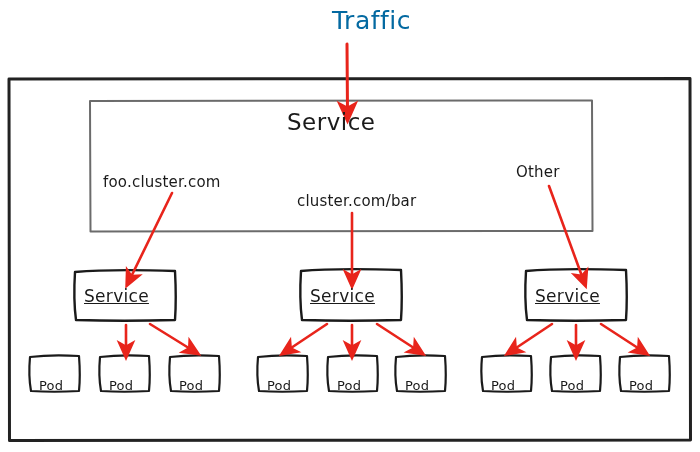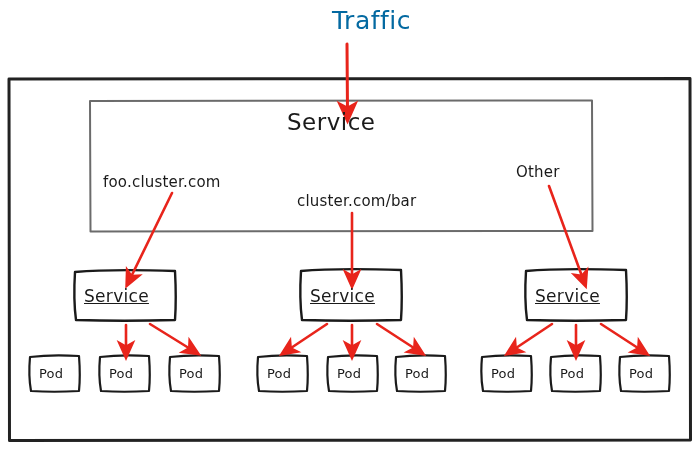--- a/index.html
+++ b/index.html
@@ -15,21 +15,21 @@
     position:absolute;
     white-space:nowrap;
     font-family:"DejaVu Sans",sans-serif;
     color:#1a1a1a;
     line-height:1;
   }
   .traffic{color:#0369a1;font-size:25px;letter-spacing:.5px;margin-left:40px;}
   .ingress{font-size:23px;letter-spacing:.5px;}
   .host{font-size:15px;letter-spacing:.2px;}
   .svc{font-size:17px;letter-spacing:.3px;text-decoration:underline;}
-  .pod{font-size:13px;letter-spacing:.2px;}
+  .pod{font-size:13px;letter-spacing:.2px;margin-top:12px;}
   .cluster{color:#8c8c8c;font-size:16px;letter-spacing:1px;}
 </style>
 </head>
 <body>
 
 <div id="stage">
 
   <svg id="sketch" viewBox="0 0 700 452">
     <defs>
       <marker id="ah" markerWidth="9" markerHeight="9" refX="4.2" refY="4.2" orient="auto">

